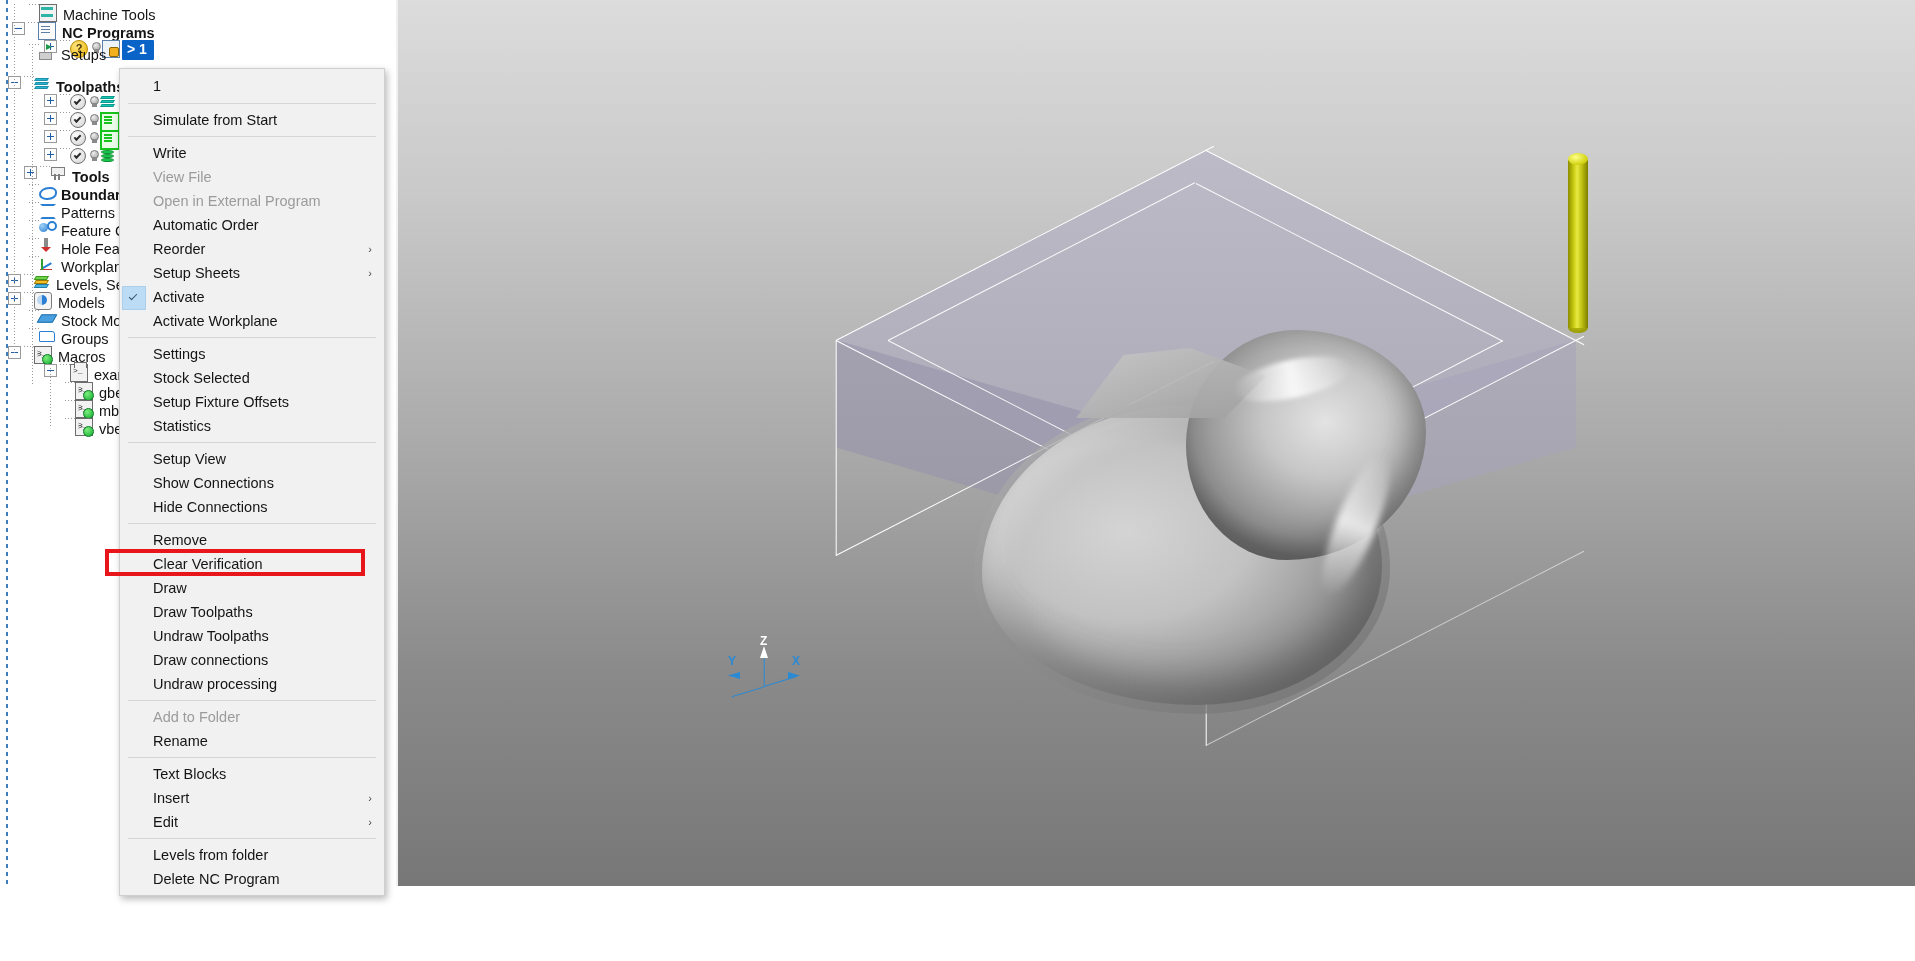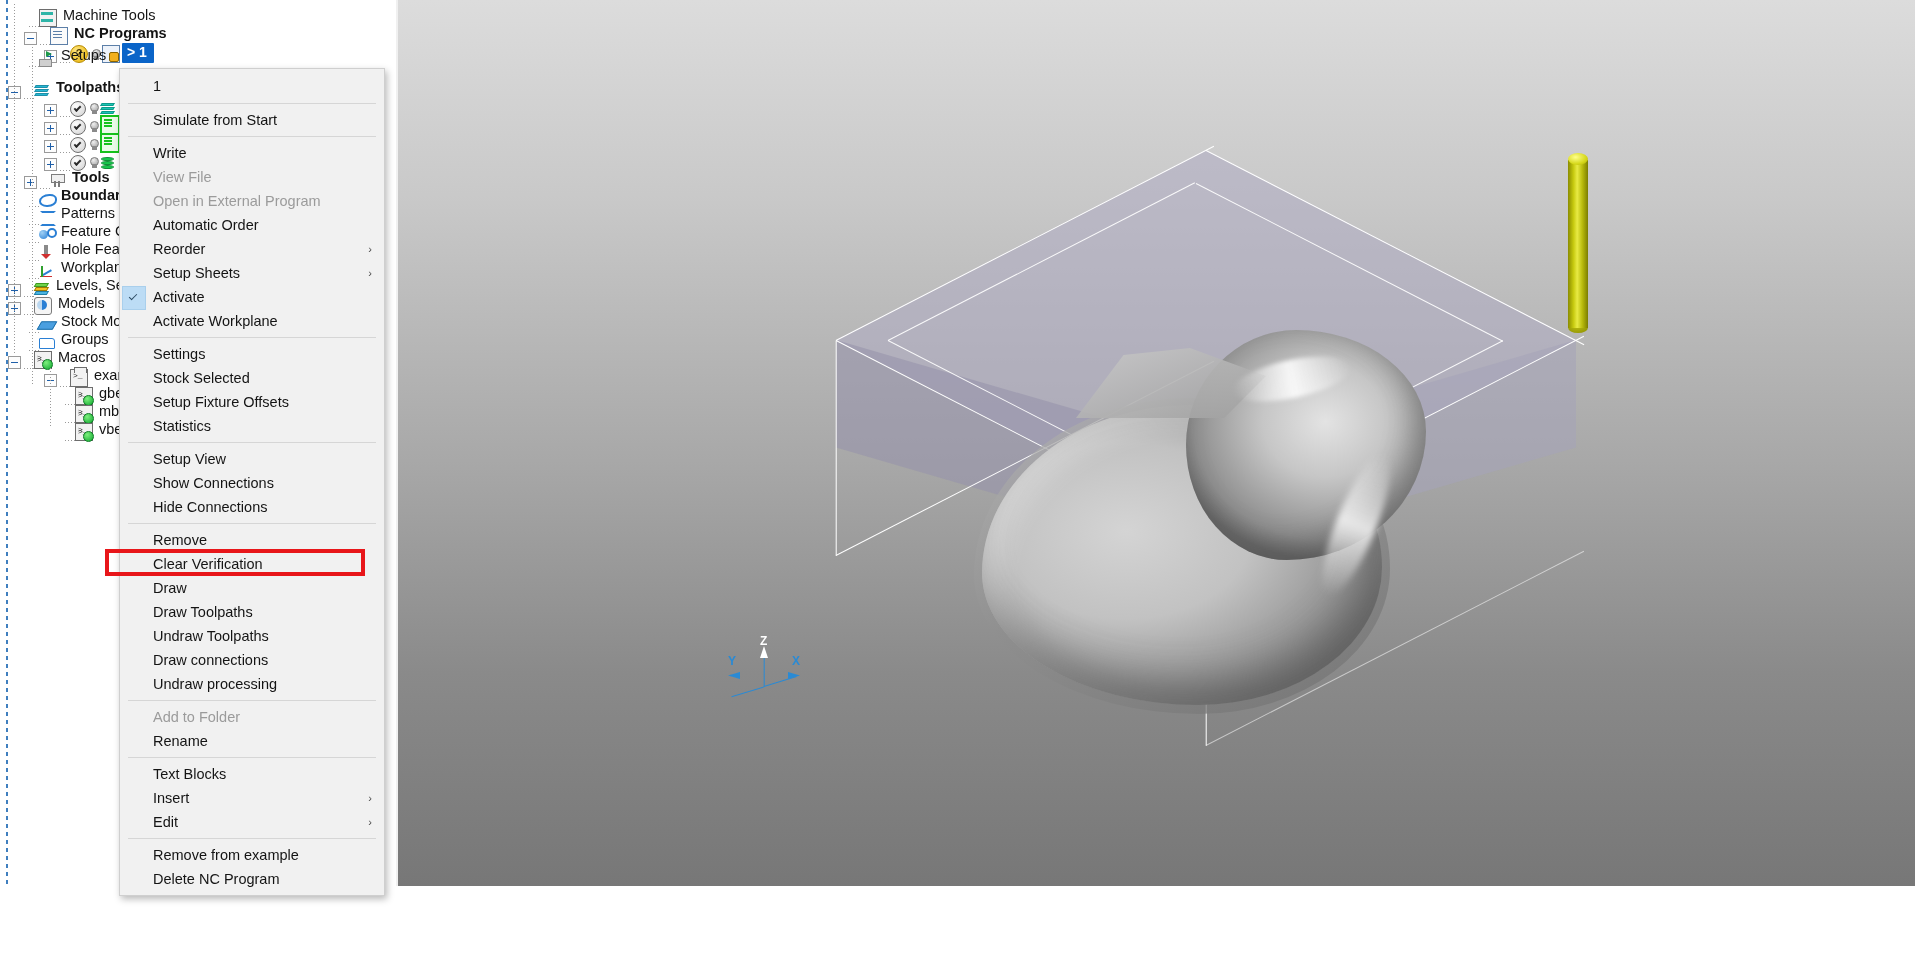--- a/index.html
+++ b/index.html
@@ -14,21 +14,21 @@
   
   #tree-panel{
     position:absolute;left:0;top:0;width:396px;height:886px;
     background:#ffffff;overflow:hidden;
   }
   #tree-dashed-rail{
     position:absolute;left:6px;top:0;width:2px;height:886px;
     background:repeating-linear-gradient(to bottom,#3f7fbf 0 4px,transparent 4px 8px);
   }
   .tree-row{
-    position:absolute;left:0;height:23px;display:flex;align-items:flex-end;
+    position:absolute;left:0;height:23px;display:flex;align-items:flex-start;
     font-size:14.5px;color:#141414;white-space:nowrap;
   }
   .tree-row .lbl{padding-left:4px;line-height:23px;}
   .tree-row.bold .lbl{font-weight:bold;}
   .expander{
     width:11px;height:11px;border:1px solid #9a9a9a;background:#fdfdfd;
     position:relative;flex:none;margin-right:3px;
   }
   .expander:before{content:"";position:absolute;left:2px;top:5px;width:7px;height:1px;background:#1f5fa8;}
   .expander.plus:after{content:"";position:absolute;left:5px;top:2px;width:1px;height:7px;background:#1f5fa8;}
@@ -268,21 +268,21 @@
 
   <div id="tree-panel">
     <div id="tree-dashed-rail"></div>
     <div id="tree-rows">
         <div class="tree-row" style="top: 4px; left: 26px;">
           <span style="display: inline-block; width: 3px; flex: 0 0 auto;"></span>
           <span class="dots"></span>
           <span class="ico machine"></span>
           <span class="lbl">Machine Tools</span>
         </div>
-        <div class="tree-row bold" style="top: 22px; left: 24px;">
+        <div class="tree-row bold" style="top: 22px; left: 12px;">
           <span class="expander"></span>
           <span class="dots"></span>
           <span class="ico ncprog"></span>
           <span class="lbl">NC Programs</span>
         </div>
         <div class="tree-row bold" style="top: 40px; left: 44px;">
           <span class="expander plus"></span>
           <span class="dots"></span>
           <span class="ico question">?</span>
           <span class="ico bulb"></span>
@@ -537,19 +537,19 @@
         <div class="mi"><span>Draw connections</span></div>
         <div class="mi"><span>Undraw processing</span></div>
         <div class="msep"></div>
         <div class="mi disabled"><span>Add to Folder</span></div>
         <div class="mi"><span>Rename</span></div>
         <div class="msep"></div>
         <div class="mi"><span>Text Blocks</span></div>
         <div class="mi"><span>Insert</span><span class="sub-arrow">›</span></div>
         <div class="mi"><span>Edit</span><span class="sub-arrow">›</span></div>
         <div class="msep"></div>
-        <div class="mi"><span>Remove from example</span></div>
+        <div class="mi"><span>Levels from folder</span></div>
         <div class="mi"><span>Delete NC Program</span></div>
       </div>
   </div>
 
 
 </div>
 
 </body></html>

